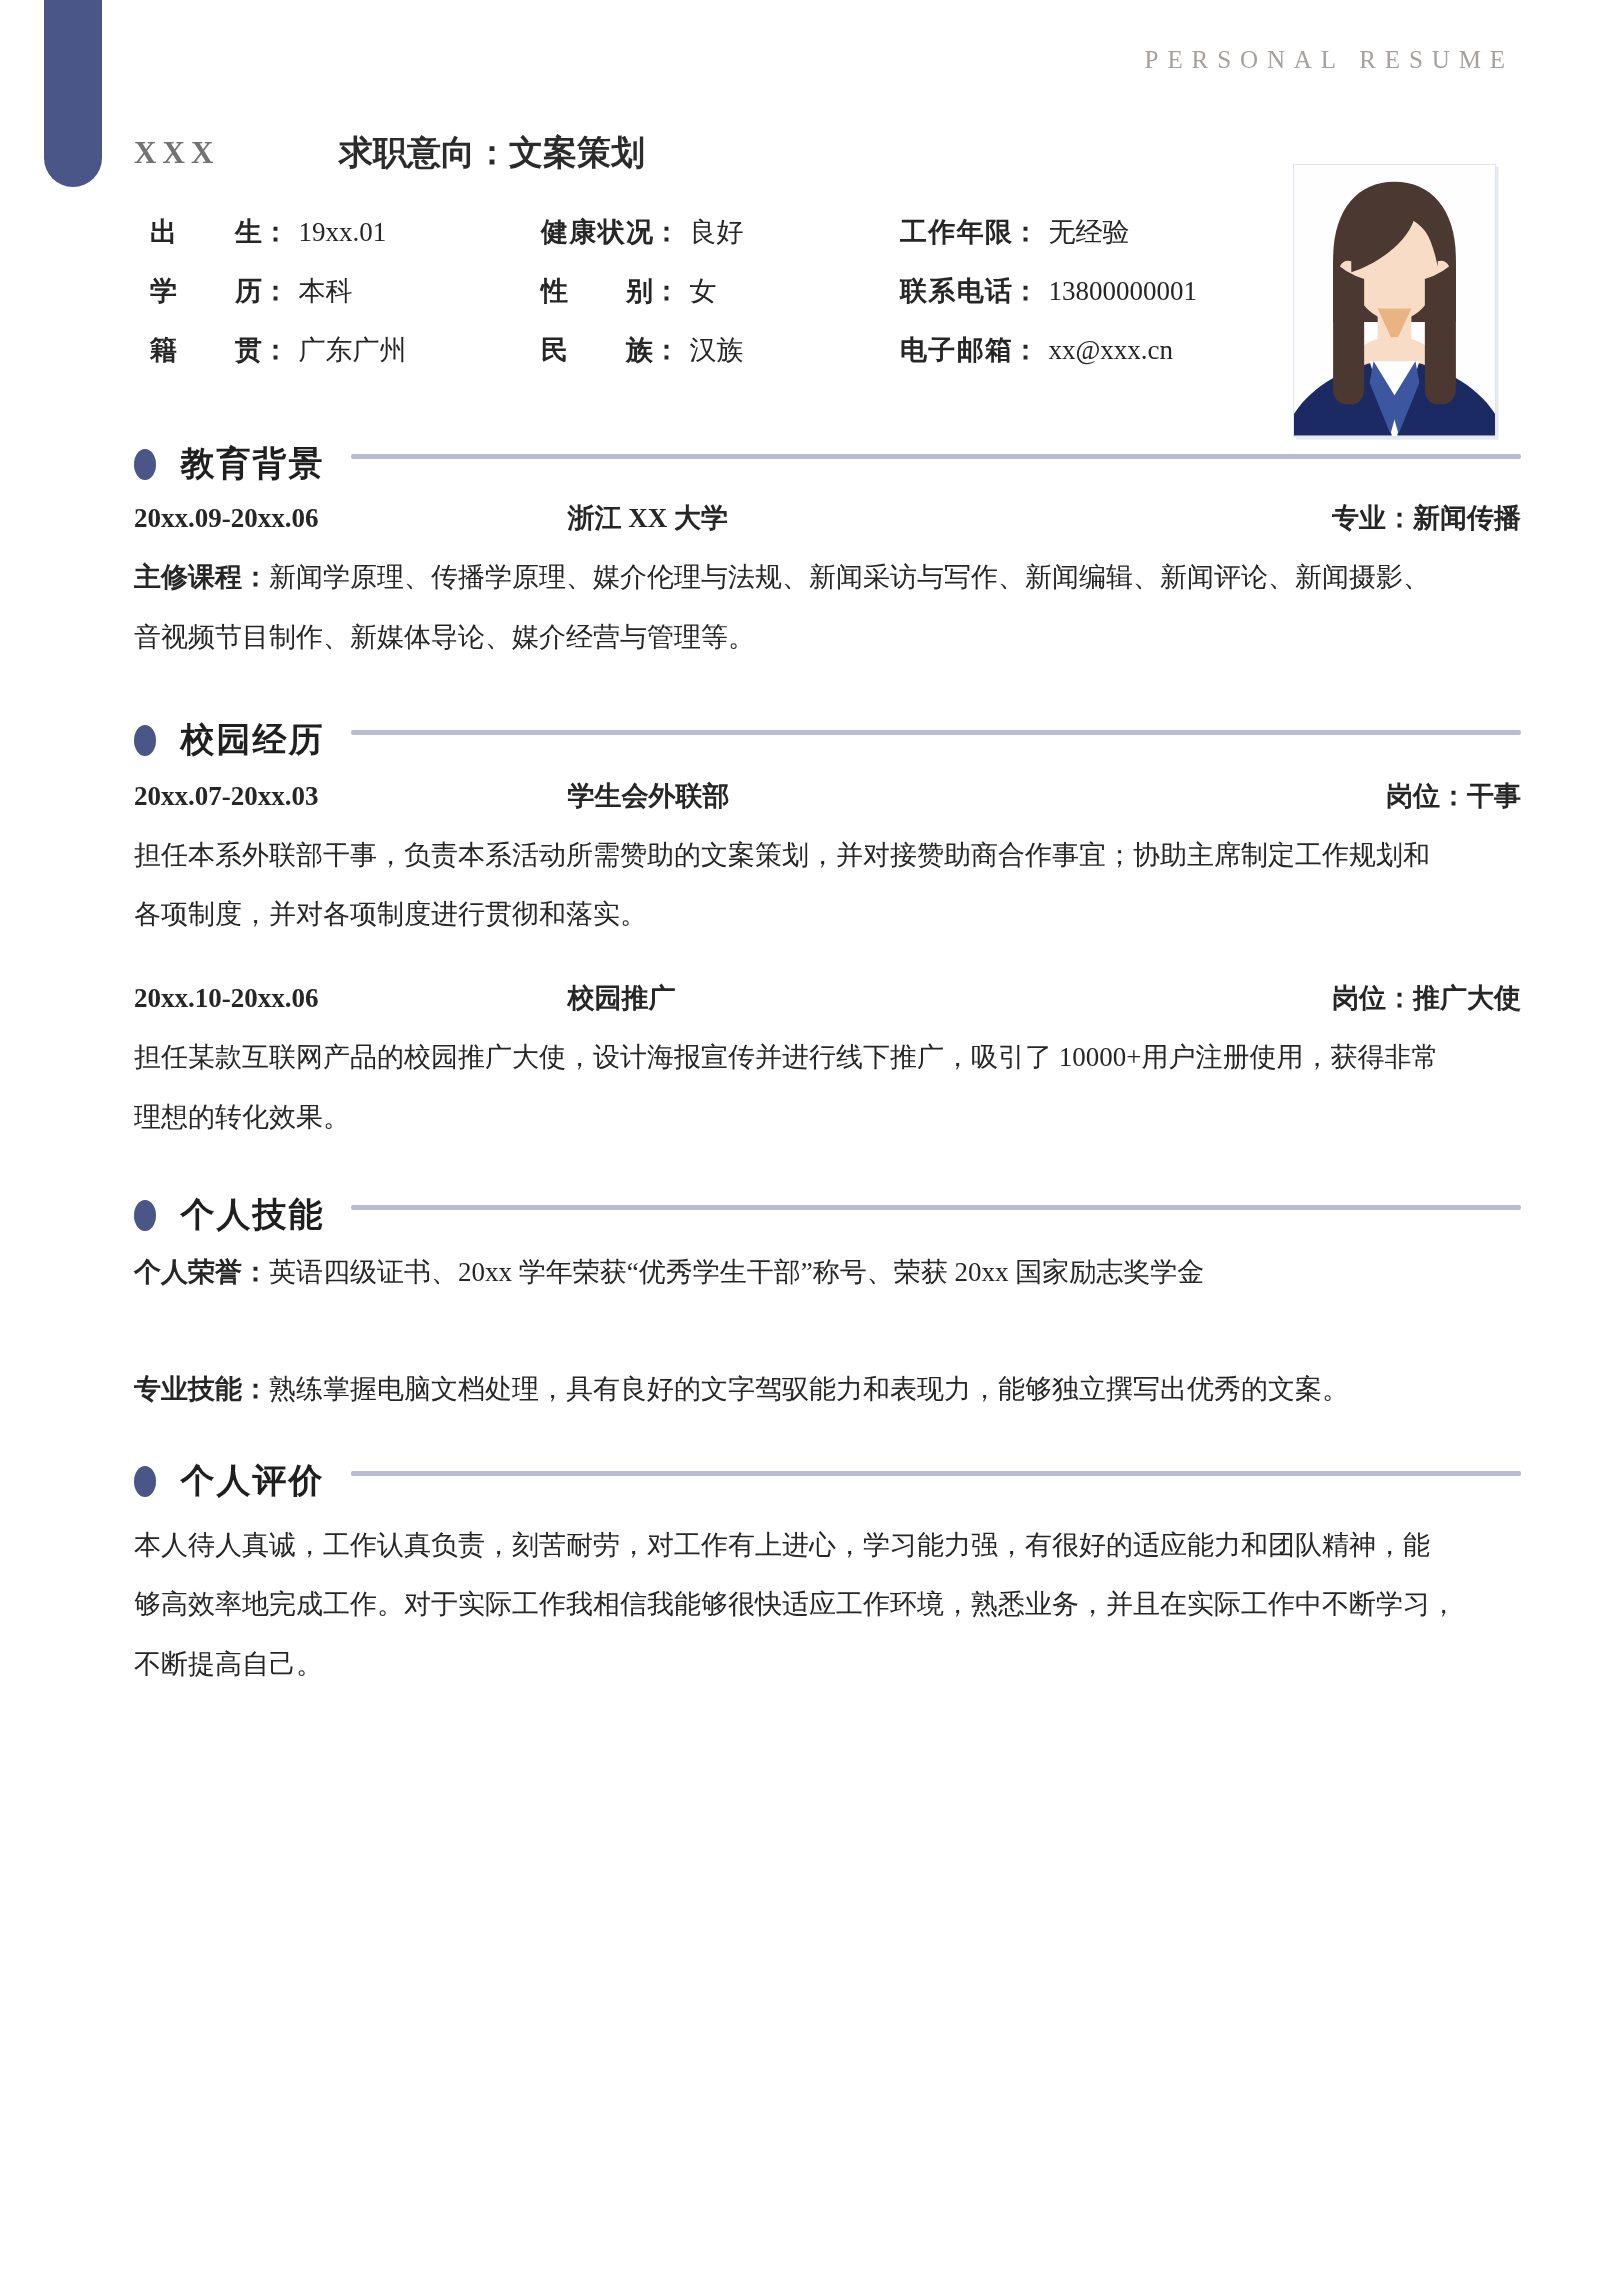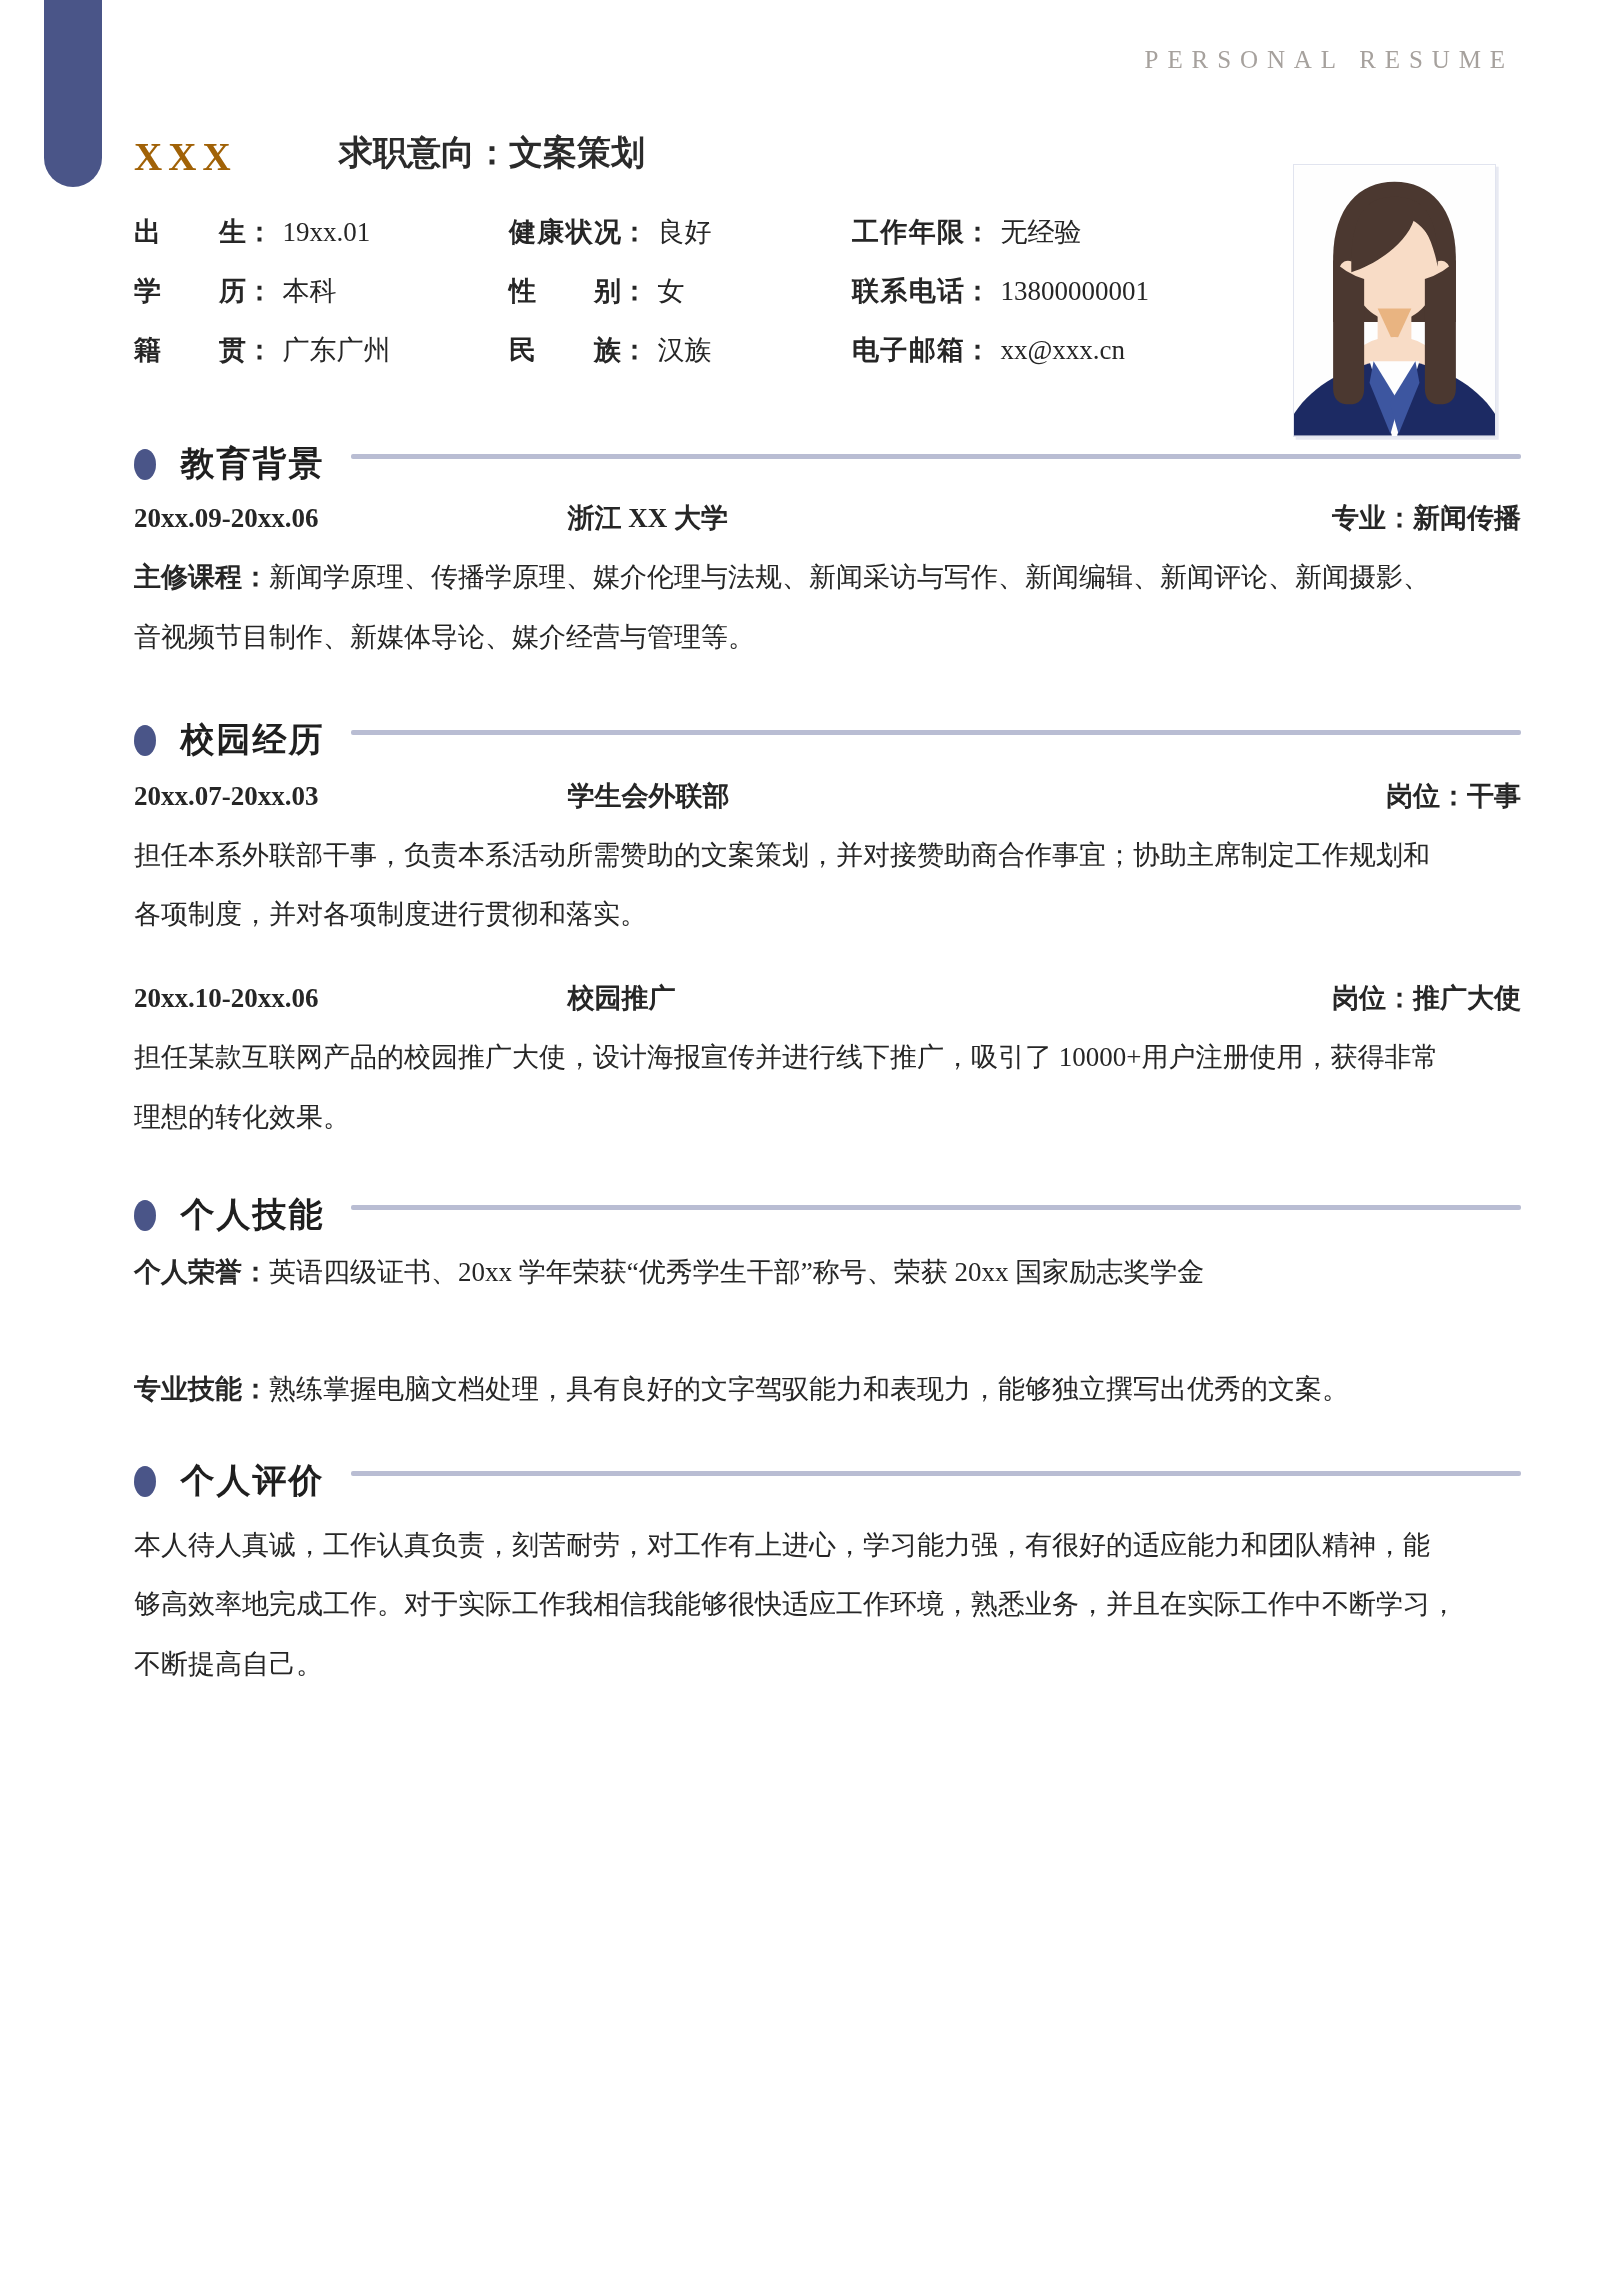--- a/index.html
+++ b/index.html
@@ -21,36 +21,36 @@
   }
   
   .watermark{
     position:absolute;top:46px;right:117px;
     font-size:25px;letter-spacing:8.9px;
     color:#A6A19D;white-space:nowrap;
   }
   
   .name{
     position:absolute;left:134px;top:137px;
-    font-size:39px;font-weight:bold;letter-spacing:6.1px;
-    line-height:1;color:#a16207;
+    font-size:31px;font-weight:bold;letter-spacing:6.1px;
+    line-height:1;color:#737373;
   }
   .intent{
     position:absolute;left:339px;top:134px;
     font-family:"Liberation Sans","DejaVu Sans",sans-serif;
     font-size:34px;font-weight:bold;line-height:1.1;
     color:#2B2B2B;white-space:nowrap;
   }
   
   .profile{
     position:absolute;left:134px;top:202px;width:1379px;
     font-size:27px;
   }
   .prow{display:flex;align-items:center;height:59px;white-space:nowrap;}
-  .pcell{display:flex;align-items:baseline;}
+  .pcell{display:flex;align-items:baseline;margin-left:16px;}
   .pcell.c1{width:375px;}
   .pcell.c2{width:343px;}
   .pcell.c3{flex:1;}
   .plabel{
     display:inline-block;width:112px;
     text-align:justify;text-align-last:justify;
     font-weight:bold;
   }
   .pcolon{font-weight:bold;}
   .pvalue{margin-left:9.5px;}

